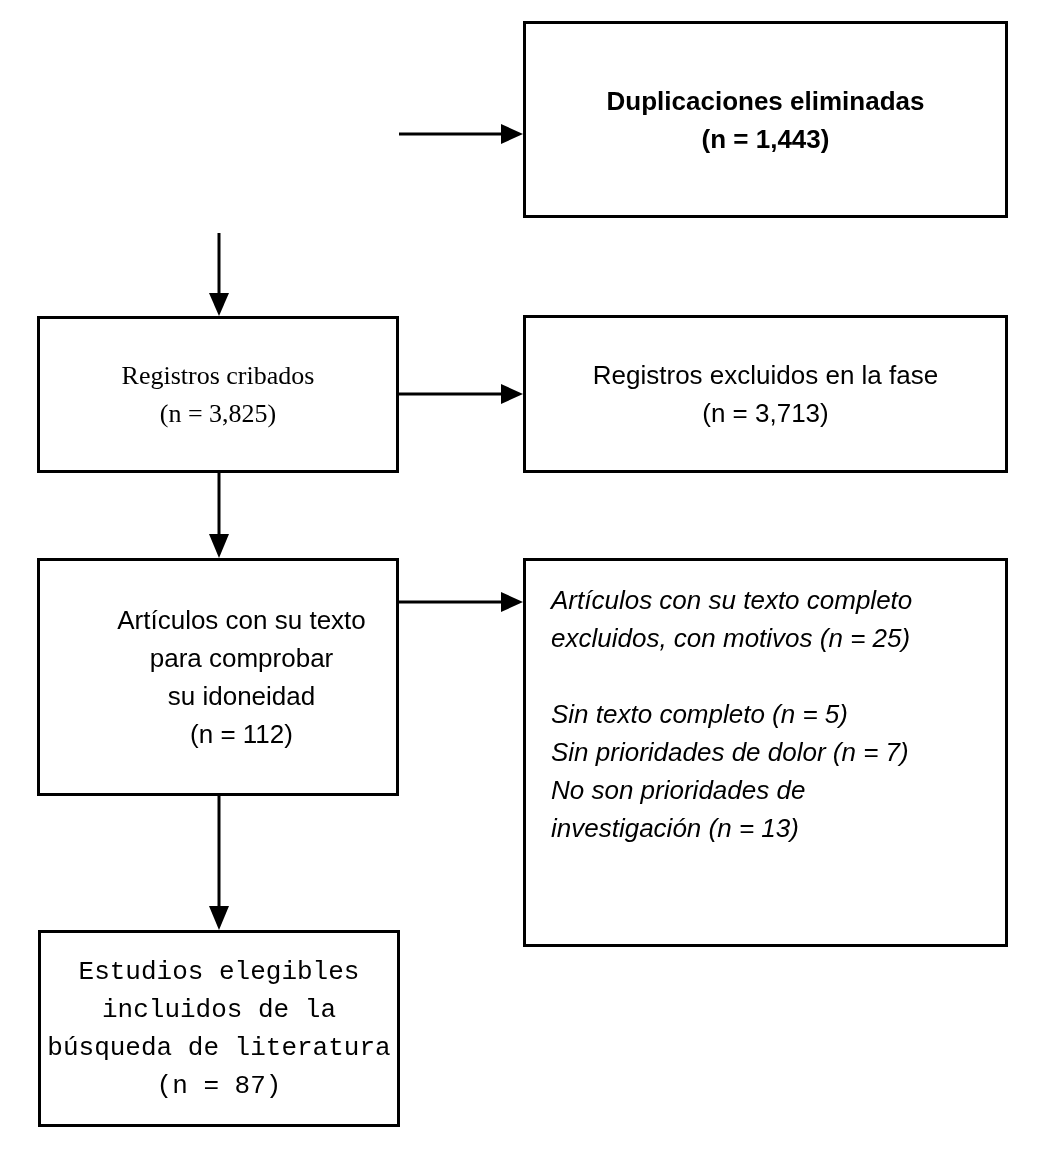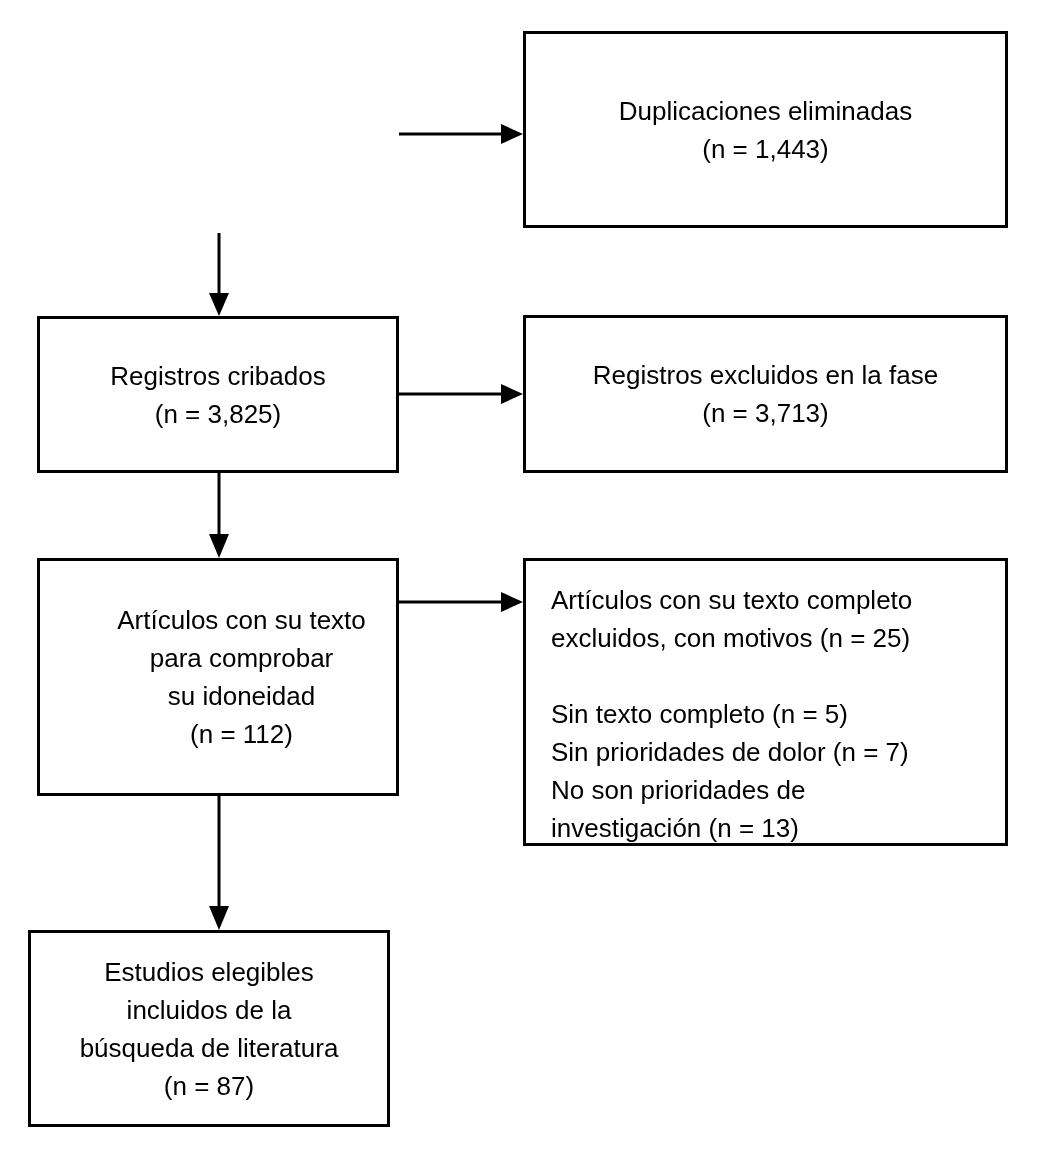--- a/index.html
+++ b/index.html
@@ -25,32 +25,33 @@
     font-size: 26px;
     line-height: 38px;
     display: flex;
     flex-direction: column;
     justify-content: center;
     align-items: center;
     text-align: center;
   }
   .box .line { white-space: nowrap; }
   .box-l1 { left: 37px;  top: 35px;  width: 363px; height: 198px; }
-  .box-r1 { left: 523px; top: 31px;  width: 485px; height: 197px; }
-  .box-l2 { left: 37px;  top: 316px; width: 362px; height: 157px; }
+  .box-r1 { left: 523px; top: 21px;  width: 485px; height: 197px; font-weight: bold; }
+  .box-l2 { left: 37px;  top: 316px; width: 362px; height: 157px; font-family: Liberation Serif, serif; }
   .box-r2 { left: 523px; top: 315px; width: 485px; height: 158px; }
   .box-l3 { left: 37px;  top: 558px; width: 362px; height: 238px; padding-left: 47px; }
   .box-r3 {
-    left: 523px; top: 558px; width: 485px; height: 288px;
+    left: 523px; top: 558px; width: 485px; height: 389px;
     justify-content: flex-start;
     align-items: flex-start;
     text-align: left;
     padding: 20px 10px 0 25px;
+    font-style: italic;
   }
-  .box-l4 { left: 28px;  top: 930px; width: 362px; height: 197px; }
+  .box-l4 { left: 38px;  top: 930px; width: 362px; height: 197px; font-family: Liberation Mono, monospace; }
   .arrows {
     position: absolute;
     left: 0; top: 0;
     width: 1064px;
     height: 1158px;
     pointer-events: none;
   }
   .arrows line { stroke: var(--line); stroke-width: 3px; }
   .arrows polygon { fill: var(--line); }
 </style>

